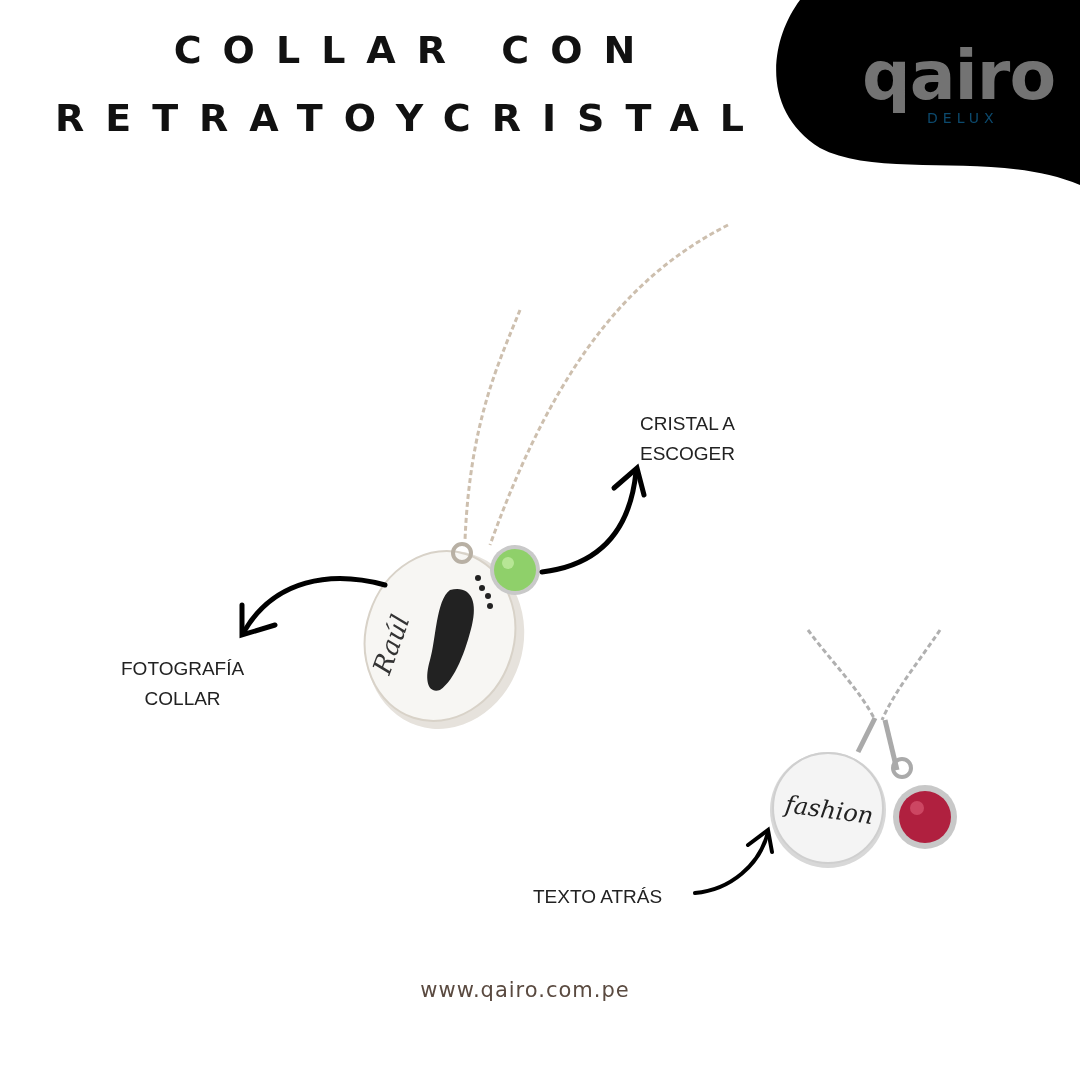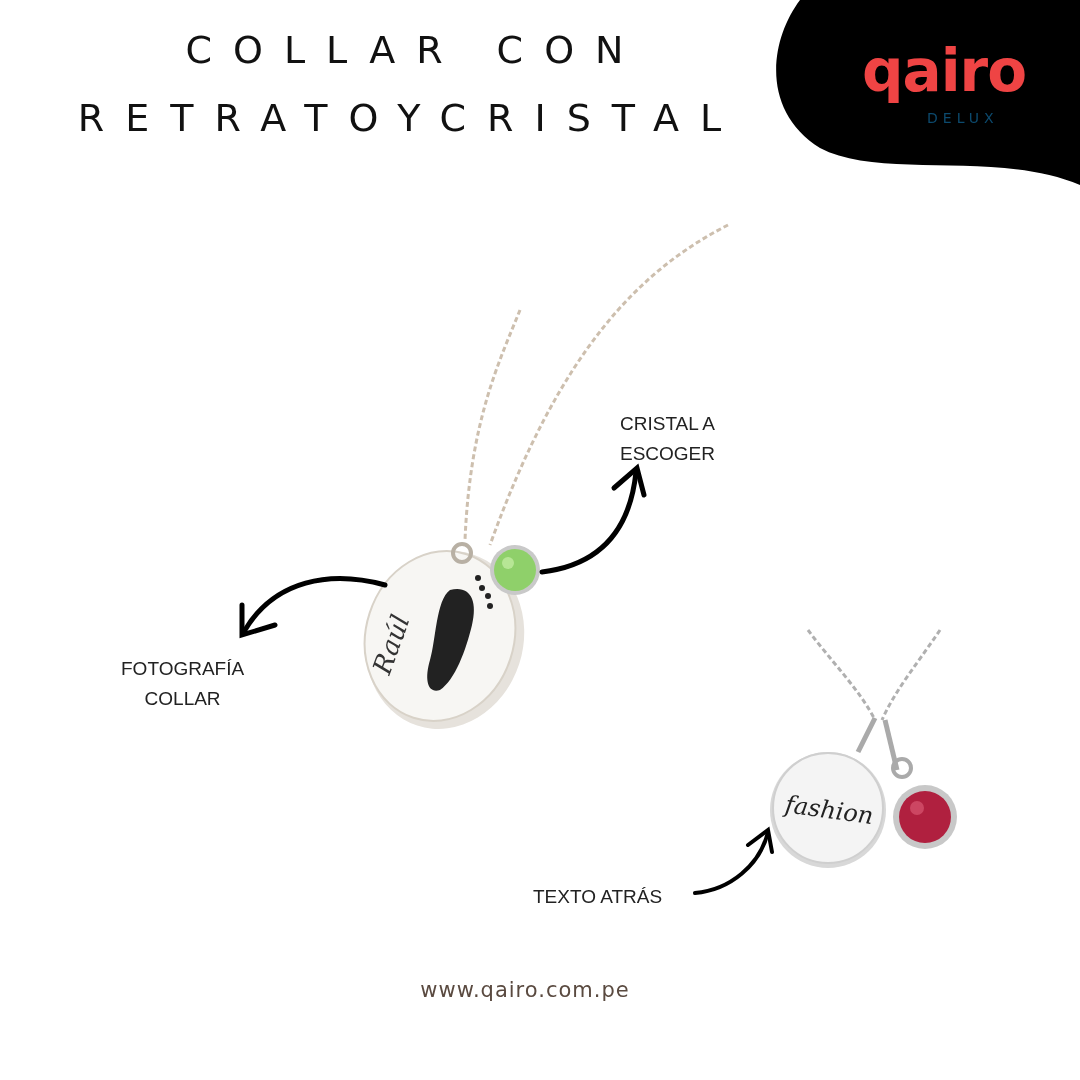--- a/index.html
+++ b/index.html
@@ -1,21 +1,21 @@
 <!DOCTYPE html>
 <html><head>
 <meta charset="utf-8">
 <style>
   html, body { margin:0; padding:0; }
   body { width:1080px; height:1080px; background:#ffffff; position:relative; overflow:hidden; font-family:"DejaVu Sans", sans-serif; }
-  .title { position:absolute; left:0; width:820px; text-align:center; color:#111; font-family:"DejaVu Sans", sans-serif; font-weight:400; font-size:38px; letter-spacing:21px; }
+  .title { position:absolute; left:0; width:820px; text-align:center; color:#111; font-family:"DejaVu Sans", sans-serif; font-weight:700; font-size:38px; letter-spacing:21px; }
   .title.l1 { top:28px; left:5px; }
   .title.l2 { top:96px; left:0px; }
   .blob { position:absolute; right:0; top:0; }
-  .logo { position:absolute; left:862px; top:42px; color:#ef4444; font-family:"DejaVu Sans", sans-serif; font-weight:bold; font-size:58px; letter-spacing:-1px; line-height:1; }
+  .logo { position:absolute; left:862px; top:42px; color:#737373; font-family:"DejaVu Sans", sans-serif; font-weight:bold; font-size:68px; letter-spacing:-1px; line-height:1; }
   .logo-sub { position:absolute; left:927px; top:110px; color:#0c4a6e; font-size:14px; letter-spacing:5px; font-family:"DejaVu Sans", sans-serif; }
   .label { position:absolute; color:#222; font-family:"Liberation Sans", sans-serif; font-size:19px; text-align:center; line-height:30px; }
   .footer { position:absolute; top:978px; left:0; width:1050px; text-align:center; color:#5a4a40; font-family:"DejaVu Sans", sans-serif; font-size:21px; letter-spacing:1px; }
   svg.art { position:absolute; left:0; top:0; }
 </style>
 </head>
 <body>
 
 <svg class="blob" width="320" height="190" viewBox="0 0 320 190">
   <path d="M40 0 C 10 40, 0 110, 60 148 C 120 180, 240 150, 320 185 L 320 0 Z" fill="#000"></path>
@@ -78,21 +78,21 @@
   </g>
   <g>
     <path d="M885 720 L 897 770" stroke="#aaa" stroke-width="5"></path>
     <circle cx="902" cy="768" r="9" fill="none" stroke="#aaa" stroke-width="4"></circle>
     <circle cx="925" cy="817" r="32" fill="#c8c8c8"></circle>
     <circle cx="925" cy="817" r="26" fill="#b0203f"></circle>
     <circle cx="917" cy="808" r="7" fill="#e0607a" opacity="0.6"></circle>
   </g>
 </svg>
 
-<div class="label" style="left:620px; top:409px;text-align:right;">
+<div class="label" style="left:640px; top:409px;text-align:right;">
   <div>CRISTAL A</div>
   <div>ESCOGER</div>
 </div>
 <div class="label" style="left:92px; top:654px;margin-left:29px;">
   <div>FOTOGRAFÍA</div>
   <div>COLLAR</div>
 </div>
 <div class="label" style="left:512px; top:882px;margin-left:21px;">TEXTO ATRÁS</div>
 
 <div class="footer">www.qairo.com.pe</div>

